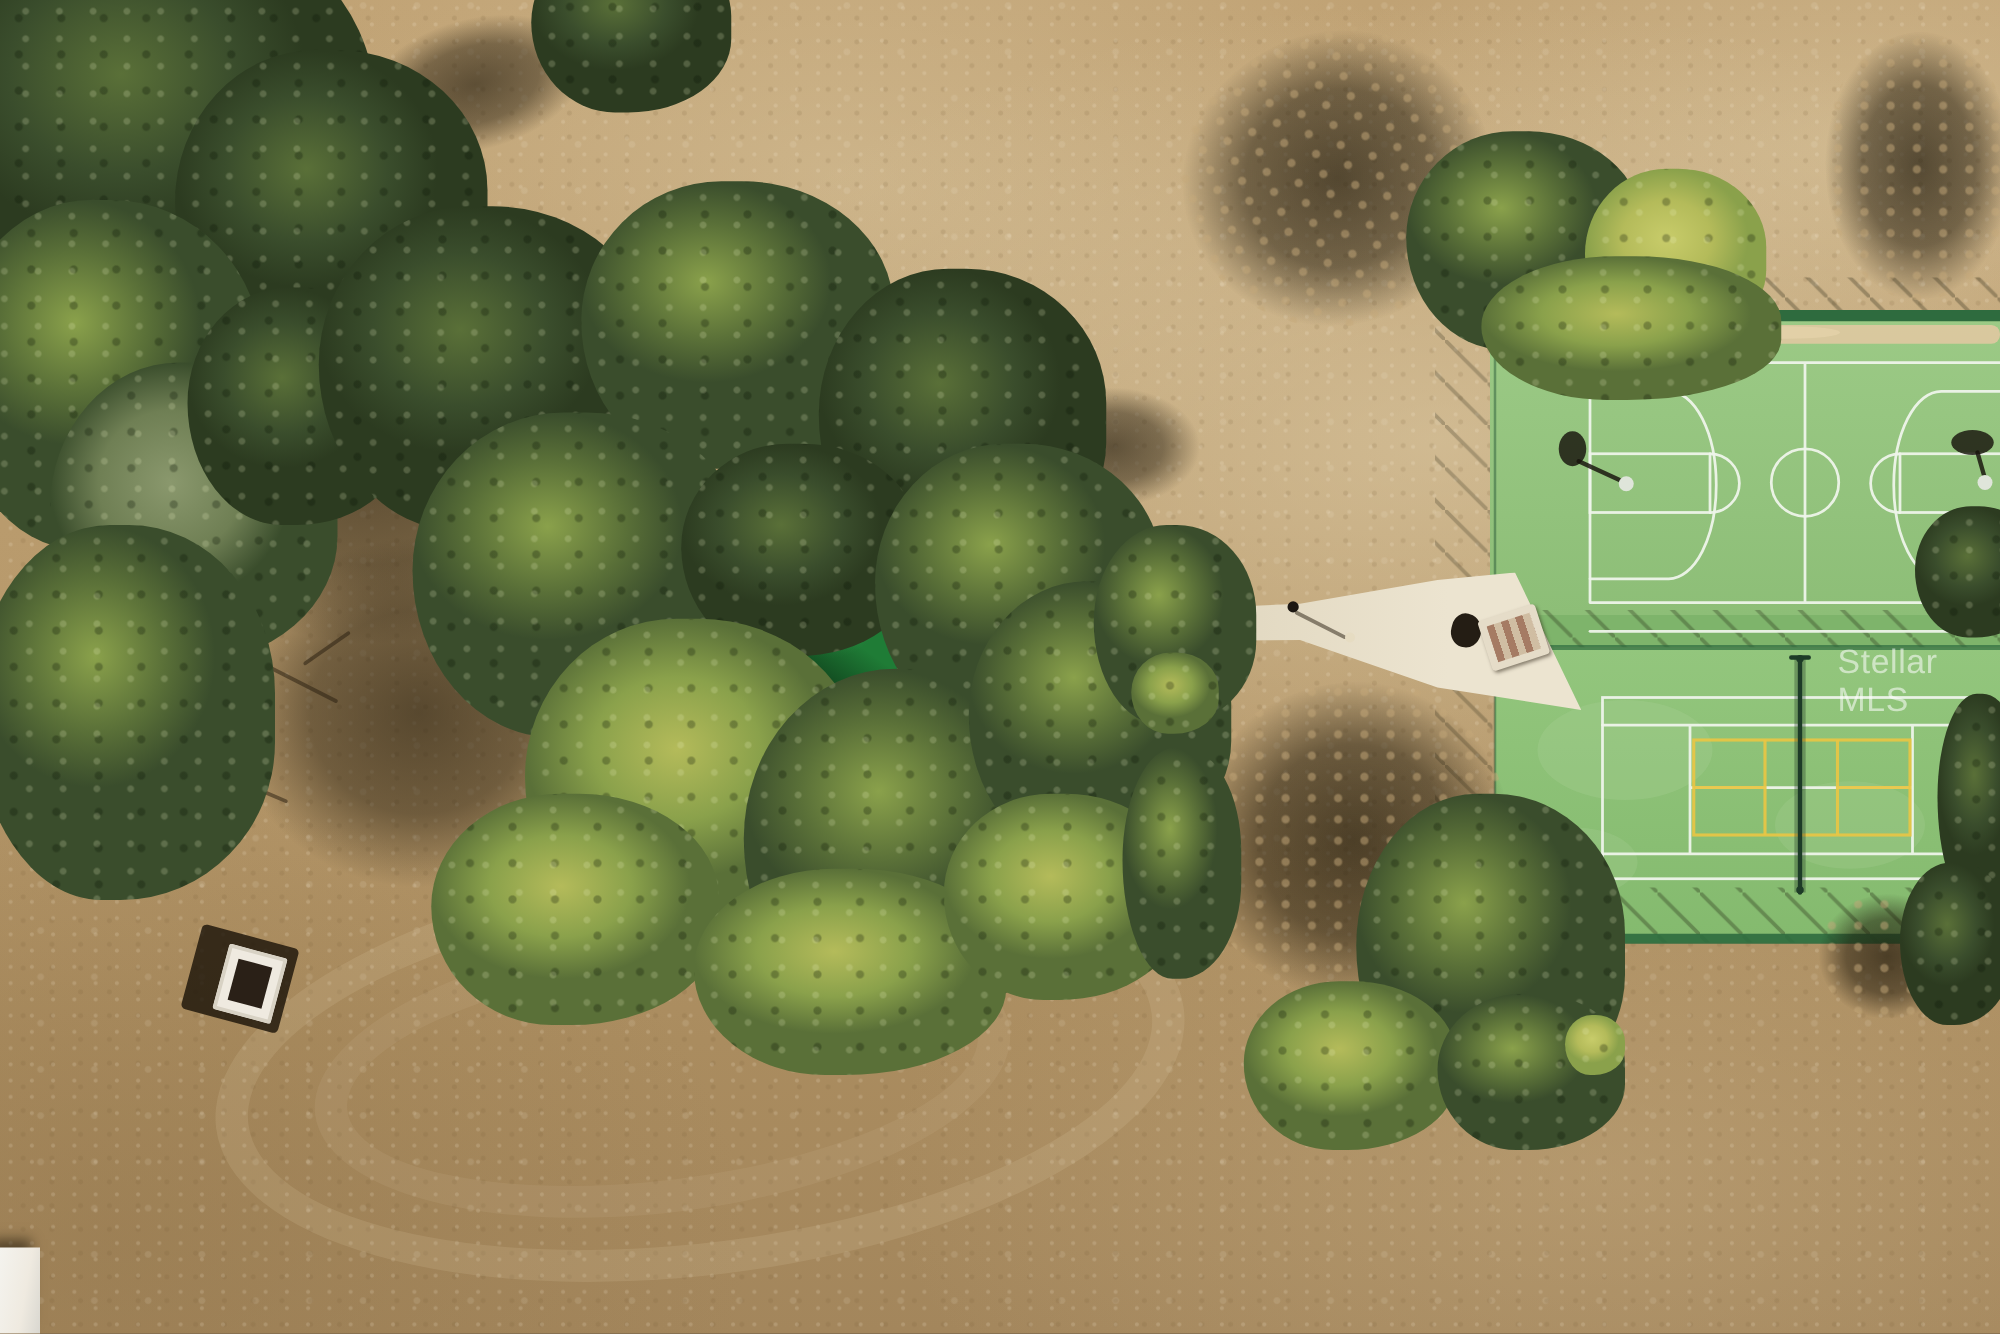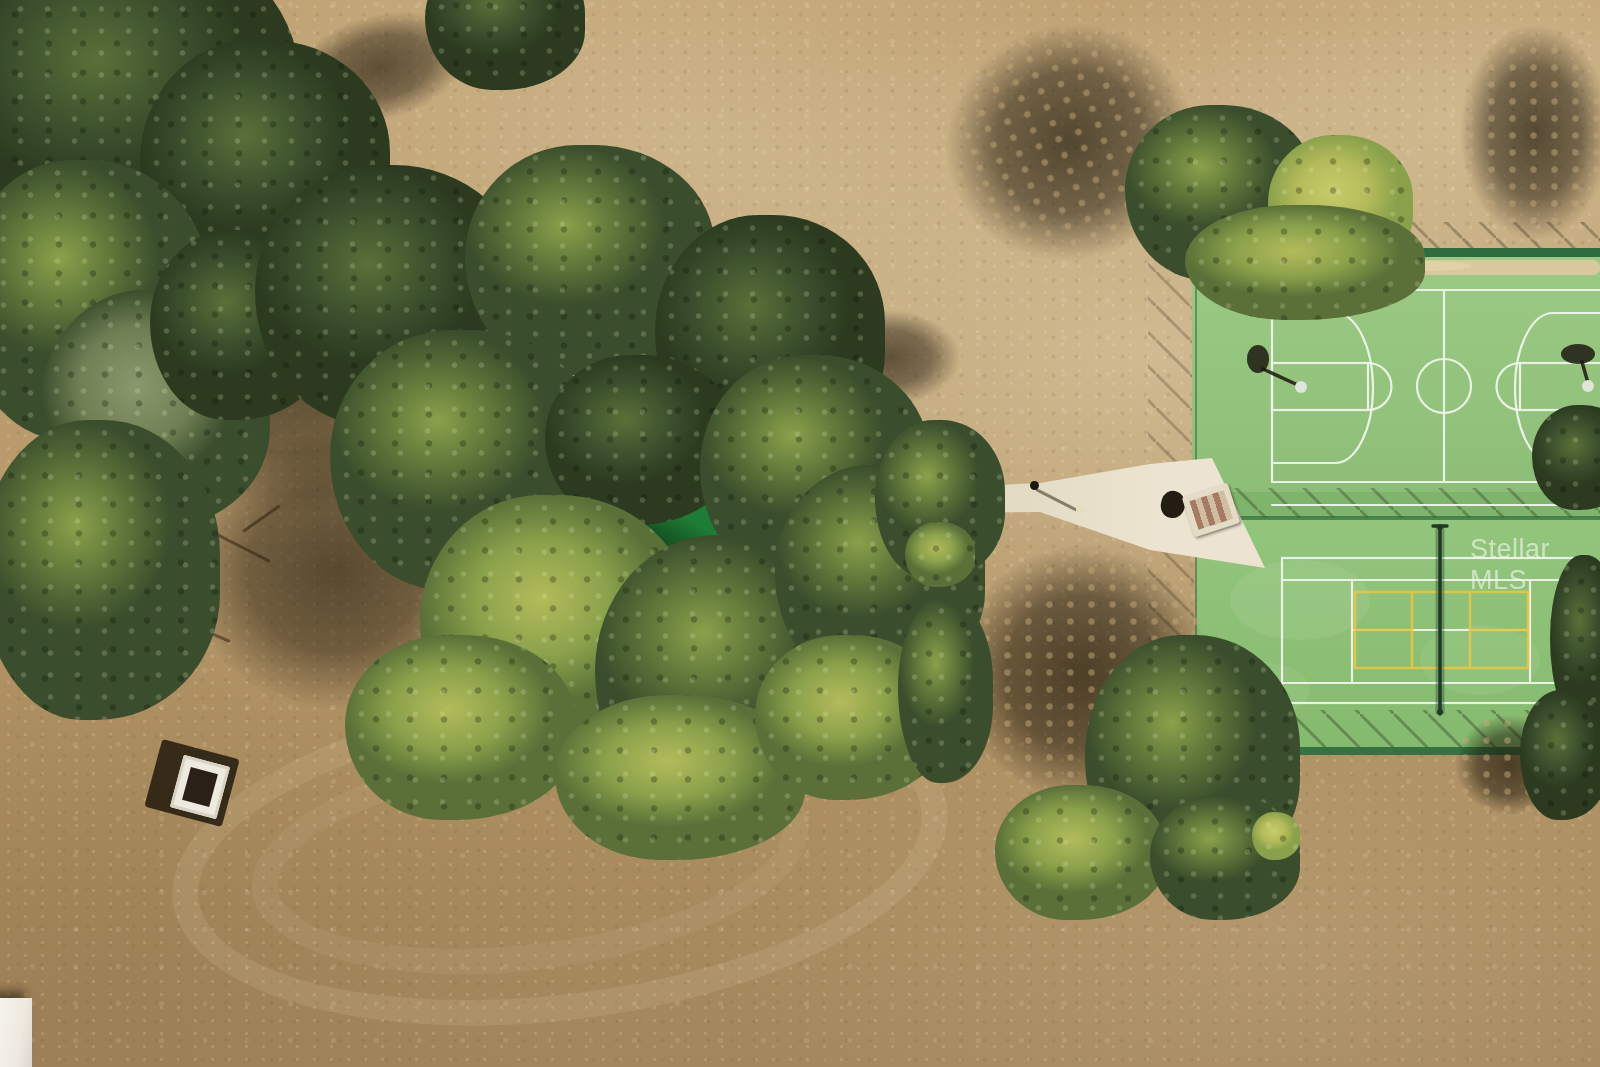--- a/index.html
+++ b/index.html
@@ -227,14 +227,14 @@
 
   <div class="corner-box" style="left:0;top:998px;width:32px;height:69px;"></div>
 
   <div class="dot" style="left:1030px;top:481px;width:9px;height:9px;background:#1c1712;"></div>
   <div class="ln" style="left:1036px;top:488px;width:46px;transform:rotate(27deg);"></div>
   <div class="dot" style="left:1076px;top:506px;width:8px;height:8px;background:#e6dcc2;"></div>
 
   <div class="bench" style="left:1161px;top:491px;width:24px;height:27px;"></div>
   <div class="gtable" style="left:1187px;top:489px;width:48px;height:42px;"></div>
 
-  <div class="watermark" style="left:1470px;top:514px;margin-top:20px;">Stellar MLS</div>
+  <div class="watermark" style="left:1470px;top:514px;">Stellar MLS</div>
 </div>
 
 </body></html>

